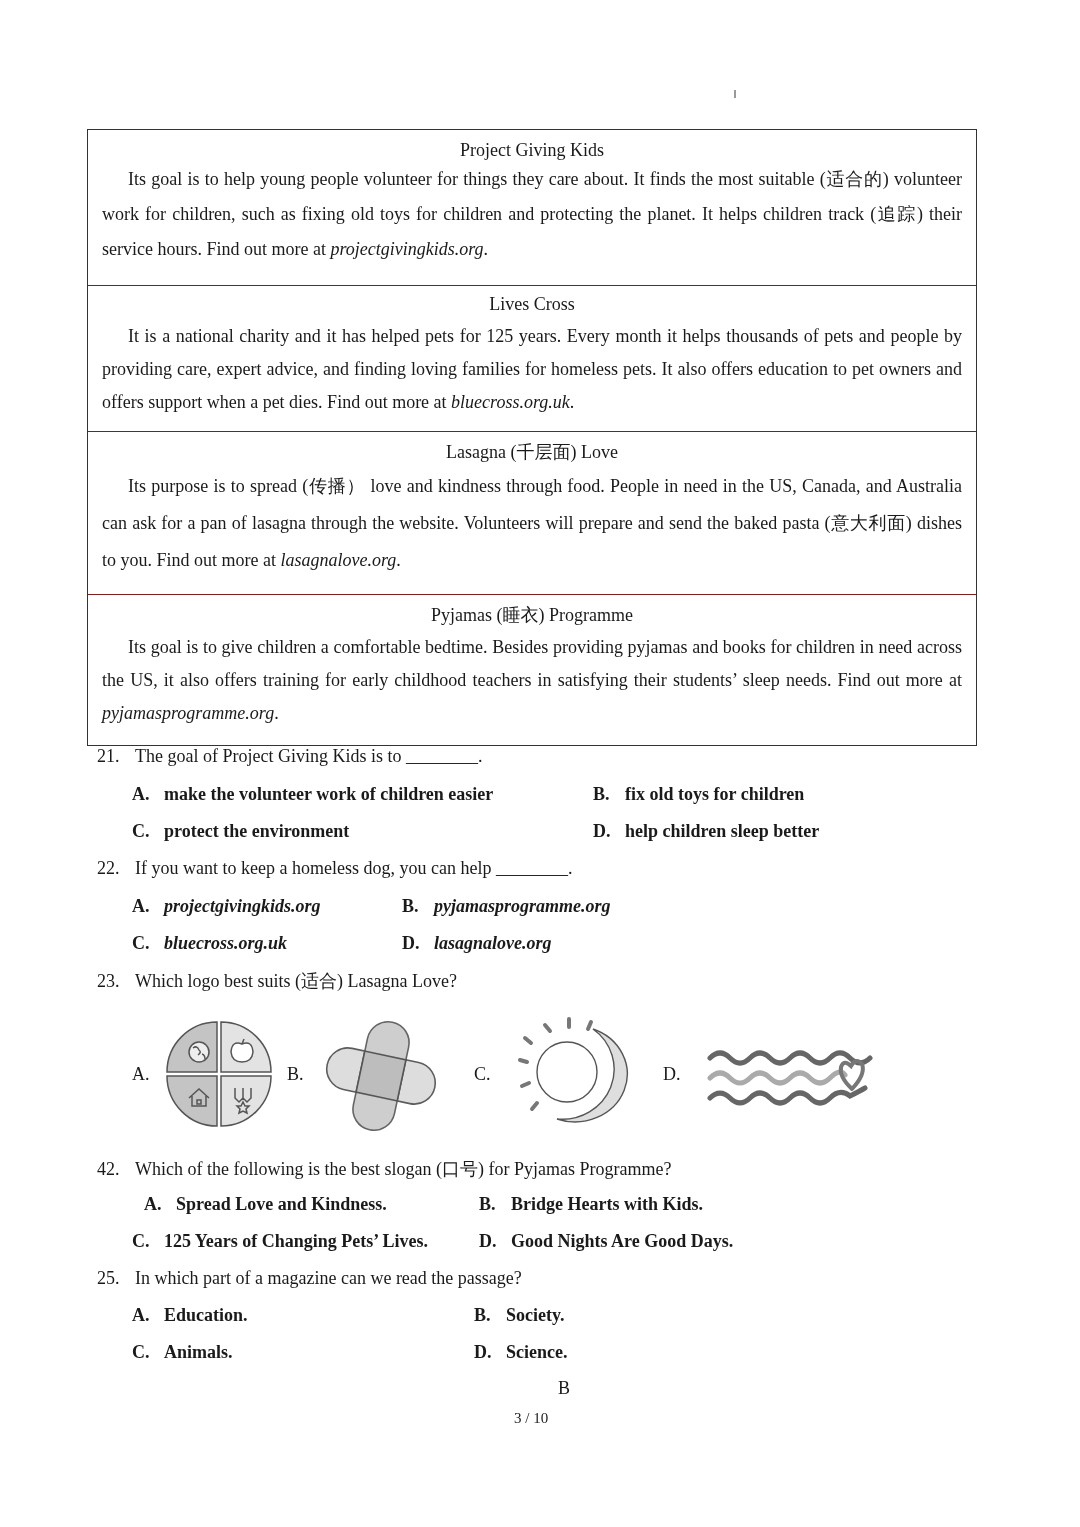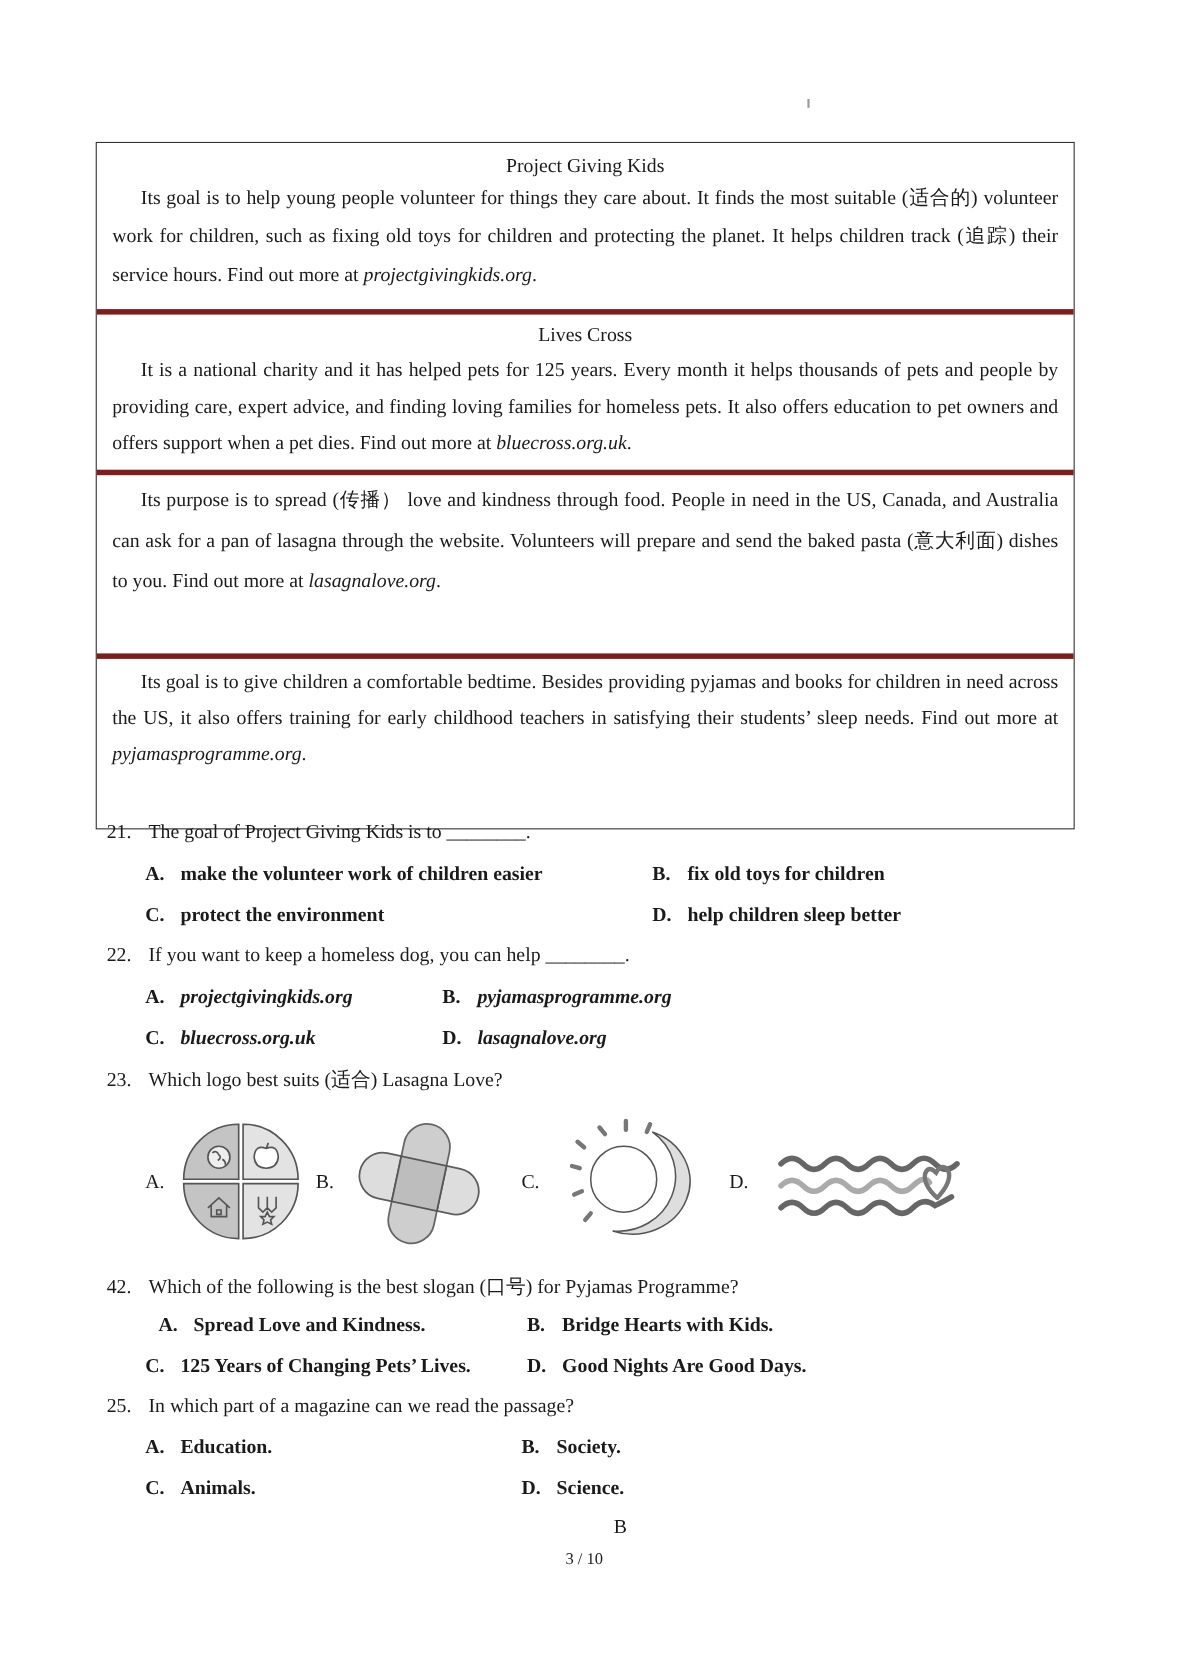--- a/index.html
+++ b/index.html
@@ -6,21 +6,21 @@
   body {
     width: 1080px; height: 1527px; position: relative; overflow: hidden;
     font-family: "Liberation Serif", "DejaVu Serif", serif;
     color: #1a1a1a;
   }
   .mark { position: absolute; left: 734px; top: 90px; width: 2px; height: 8px; background: #9a9a9a; }
   .table {
     position: absolute; left: 87px; top: 129px; width: 888px;
     border: 1px solid #333;
   }
-  .cell { border-bottom: 5px solid #7f1d1d; padding: 0 10px; box-sizing: border-box; }
+  .cell { border-bottom: 1px solid #7f1d1d; padding: 0 10px; box-sizing: border-box; }
   .cell:last-child { border-bottom: none; }
   .cell h3 {
     margin: 0; font-weight: normal; font-size: 18px; text-align: center;
   }
   .cell p {
     margin: 4px; font-size: 18px; text-align: justify; text-indent: 26px;
   }
   .c1 { height: 156px; } .c1 h3 { padding-top: 8px; line-height: 24px; } .c1 p { line-height: 35px; margin-top: 0px; }
   .c2 { height: 146px; } .c2 h3 { padding-top: 6px; line-height: 24px; } .c2 p { line-height: 33px; }
   .c3 { height: 163px; } .c3 h3 { padding-top: 8px; line-height: 24px; } .c3 p { line-height: 37px; }
@@ -43,23 +43,25 @@
 <div class="table">
   <div class="cell c1">
     <h3>Project Giving Kids</h3>
     <p><span>Its goal is to help young people volunteer for things they care about. It finds the most suitable (适合的) volunteer work for children, such as fixing old toys for children and protecting the planet. It helps children track (追踪) their service hours. Find out more at </span><span class="url">projectgivingkids.org</span><span>.</span></p>
   </div>
   <div class="cell c2">
     <h3>Lives Cross</h3>
     <p><span>It is a national charity and it has helped pets for 125 years. Every month it helps thousands of pets and people by providing care, expert advice, and finding loving families for homeless pets. It also offers education to pet owners and offers support when a pet dies. Find out more at </span><span class="url">bluecross.org.uk</span><span>.</span></p>
   </div>
   <div class="cell c3">
+    <h3>Lasagna (千层面) Love</h3>
     <p><span>Its purpose is to spread (传播） love and kindness through food. People in need in the US, Canada, and Australia can ask for a pan of lasagna through the website. Volunteers will prepare and send the baked pasta (意大利面) dishes to you. Find out more at </span><span class="url">lasagnalove.org</span><span>.</span></p>
   </div>
   <div class="cell c4">
+    <h3>Pyjamas (睡衣) Programme</h3>
     <p><span>Its goal is to give children a comfortable bedtime. Besides providing pyjamas and books for children in need across the US, it also offers training for early childhood teachers in satisfying their students’ sleep needs. Find out more at </span><span class="url">pyjamasprogramme.org</span><span>.</span></p>
   </div>
 </div>
 
 <div class="q" style="top:746px"><span class="num">21.</span><span>The goal of Project Giving Kids is to ________.</span></div>
 <div class="opt" style="left:132px;top:784px"><span class="lt">A.</span><span class="tx">make the volunteer work of children easier</span></div>
 <div class="opt" style="left:593px;top:784px"><span class="lt">B.</span><span class="tx">fix old toys for children</span></div>
 <div class="opt" style="left:132px;top:821px"><span class="lt">C.</span><span class="tx">protect the environment</span></div>
 <div class="opt" style="left:593px;top:821px"><span class="lt">D.</span><span class="tx">help children sleep better</span></div>
 

